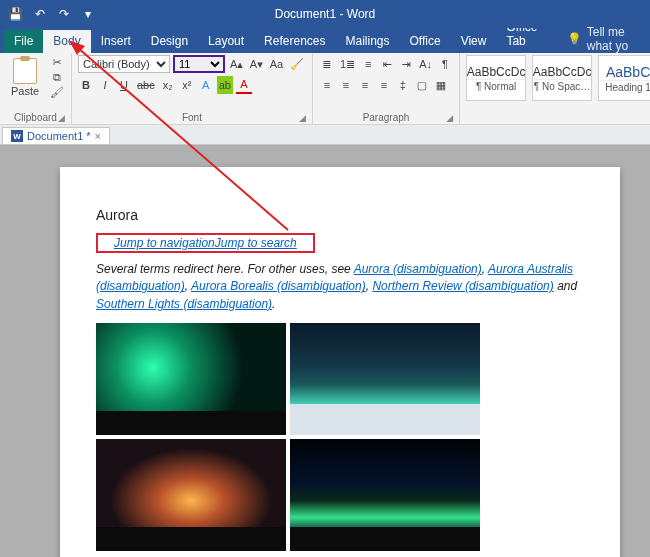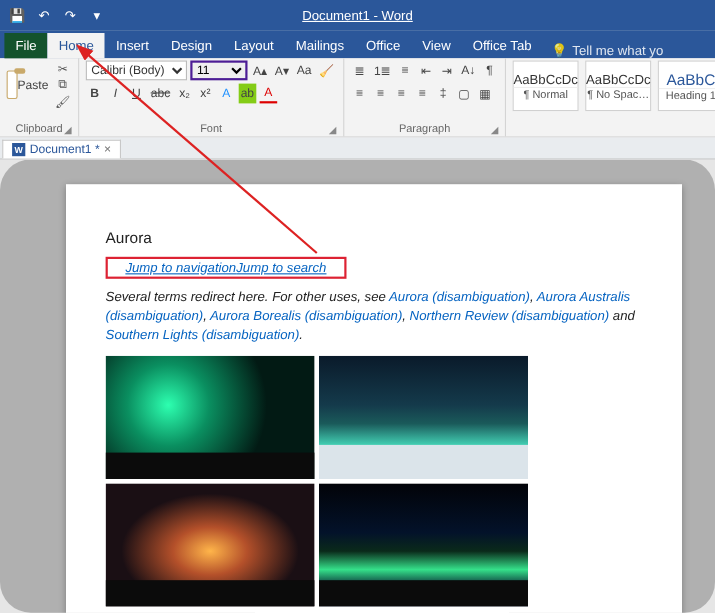--- a/index.html
+++ b/index.html
@@ -1,54 +1,54 @@
 <!DOCTYPE html>
 <html><head>
 <meta charset="utf-8">
 <style>
   * { box-sizing: border-box; margin: 0; padding: 0; }
   body { font-family: 'Segoe UI', Tahoma, sans-serif; font-size: 11px; background: #e6e6e6; width: 650px; height: 557px; overflow: hidden; position: relative; }
   .titlebar { background: #2b579a; height: 28px; display: flex; align-items: center; color: #fff; position: relative; }
   .qat { display: flex; align-items: center; gap: 4px; padding-left: 6px; }
   .qat span { width: 20px; height: 20px; display:flex; align-items:center; justify-content:center; font-size:12px; }
-  .title { position:absolute; left:50%; transform:translateX(-50%); font-size:12px;text-decoration:underline; }
+  .title { position:absolute; left:50%; transform:translateX(-50%); font-size:12px; }
   .menubar { background:#2b579a; height:25px; display:flex; align-items:flex-end; color:#fff; padding-left:4px; }
   .menubar .tab { padding:4px 10px 5px; font-size:12px; cursor:pointer; }
-  .menubar .tab.file { background:#14532d; }
+  .menubar .tab.file { background:#0f766e; }
   .menubar .tab.active { background:#f3f3f3; color:#2b579a; }
   .menubar .tellme { margin-left:8px; display:flex; align-items:center; gap:4px; opacity:.85; font-size:12px;}
   .ribbon { background:#f3f3f3; border-bottom:1px solid #d4d4d4; height:72px; display:flex; }
   .group { border-right:1px solid #d4d4d4; padding:2px 6px 0; display:flex; flex-direction:column; justify-content:space-between; }
   .group-label { text-align:center; font-size:10px; color:#666; padding-bottom:1px; position:relative;}
   .group-label .launcher { position:absolute; right:0; bottom:1px; font-size:9px; color:#888;}
   .row { display:flex; align-items:center; gap:3px; }
   .btn { min-width:16px; height:18px; display:flex; align-items:center; justify-content:center; font-size:11px; color:#444; cursor:pointer; padding:0 2px;}
-  .clipboard-big { display:flex; align-items:center; width:38px; }
+  .clipboard-big { display:flex; flex-direction:column; align-items:center; width:38px; }
   .clipboard-big .paste-icon { width:24px; height:26px; background:linear-gradient(#fff,#fff) padding-box; border:1px solid #c9a96a; border-radius:2px; position:relative; }
   .clipboard-big .paste-icon::before { content:''; position:absolute; top:-3px; left:6px; width:10px; height:5px; background:#c9a96a; border-radius:2px;}
   .clipboard-big .lbl { font-size:11px; color:#444; margin-top:1px;}
   .mini-col { display:flex; flex-direction:column; gap:1px; margin-left:2px;}
   .mini-col span { width:16px;height:14px; display:flex;align-items:center;justify-content:center;font-size:11px;color:#555;}
   select.font { height:18px; font-size:11px; border:1px solid #bbb; background:#fff; color:#333; }
   select.size { width:52px; height:18px; font-size:11px; border:2px solid #4c1d95; }
   .style-card { width:60px; height:46px; border:1px solid #d0d0d0; background:#fff; display:flex; flex-direction:column; align-items:center; justify-content:center; font-size:10px; color:#555; margin-right:3px;}
   .style-card .samp { font-size:12px; color:#333;}
   .style-card .samp.blue { color:#2b579a; font-size:14px;}
   .style-card .lbl { border-top:1px solid #eee; width:100%; text-align:center; padding-top:1px;}
   .doc-tabbar { background:#e9ecef; height:20px; display:flex; align-items:flex-end; border-bottom:1px solid #c8c8c8; padding-left:2px;}
   .doc-tab { background:#fff; border:1px solid #c8c8c8; border-bottom:none; padding:2px 8px; font-size:11px; color:#2b579a; display:flex; align-items:center; gap:4px;}
   .doc-tab .word-icon { width:12px;height:12px;background:#2b579a;color:#fff;font-size:8px;display:flex;align-items:center;justify-content:center;font-weight:bold;}
   .doc-tab .close { color:#777; font-size:11px;}
-  .canvas { background:#b0b0b0; height:412px; overflow:auto; padding:22px 0 0 60px;border-radius:28px; }
+  .canvas { background:#b0b0b0; height:412px; overflow:auto; padding:22px 0 0 60px; }
   .page { background:#fff; width:560px; min-height:480px; padding:40px 36px 20px; box-shadow:0 2px 6px rgba(0,0,0,.3);}
   .doc-title { font-size:14px; color:#222; margin-bottom:10px;}
   .jump-box { border:2px solid #d23; display:inline-block; padding:1px 16px; margin-bottom:8px;}
   .hyperlink { color:#0563c1; text-decoration:underline; font-style:italic; font-size:12px;}
   .disamb { font-style:italic; font-size:12px; color:#222; line-height:1.45; margin-bottom:10px;}
-  .disamb a { color:#0563c1; }
+  .disamb a { color:#0563c1; text-decoration:underline;}
   .img-grid { display:grid; grid-template-columns:190px 190px; grid-auto-rows:112px; gap:4px;}
   .aurora { position:relative; overflow:hidden;}
   .aurora .sky { position:absolute; inset:0;}
   .aurora .ground { position:absolute; left:0; right:0; bottom:0; height:22%; background:#0b0b0b;}
   .a1 .sky{ background:radial-gradient(circle at 30% 40%, #2dffb0 0%, #0a8f60 25%, #021a14 60%);}
   .a2 .sky{ background:linear-gradient(180deg,#0a1a2a 0%, #143a4b 40%, #1a5a5a 55%, #48e0c0 75%, #e8eef2 100%);}
   .a2 .ground{ background:#dbe4ea; height:28%;}
   .a3 .sky{ background:radial-gradient(ellipse at 50% 55%, #ffb54a 0%, #b4502a 25%, #1a0f14 60%);}
   .a4 .sky{ background:linear-gradient(180deg,#020308 0%, #03122a 40%, #0a2a1a 55%, #35e08a 70%, #03122a 85%);}
   .arrow-svg { position:absolute; left:0; top:0; pointer-events:none; }
@@ -61,24 +61,25 @@
     <span>💾</span>
     <span>↶</span>
     <span>↷</span>
     <span>▾</span>
   </div>
   <div class="title">Document1 - Word</div>
 </div>
 
 <div class="menubar">
   <div class="tab file">File</div>
-  <div class="tab active">Home</div>
+  <div class="tab active">Body</div>
   <div class="tab">Insert</div>
   <div class="tab">Design</div>
   <div class="tab">Layout</div>
+  <div class="tab">References</div>
   <div class="tab">Mailings</div>
   <div class="tab">Office</div>
   <div class="tab">View</div>
   <div class="tab">Office Tab</div>
   <div class="tellme">
     <span>💡</span>
     <span>Tell me what yo</span>
   </div>
 </div>
 

